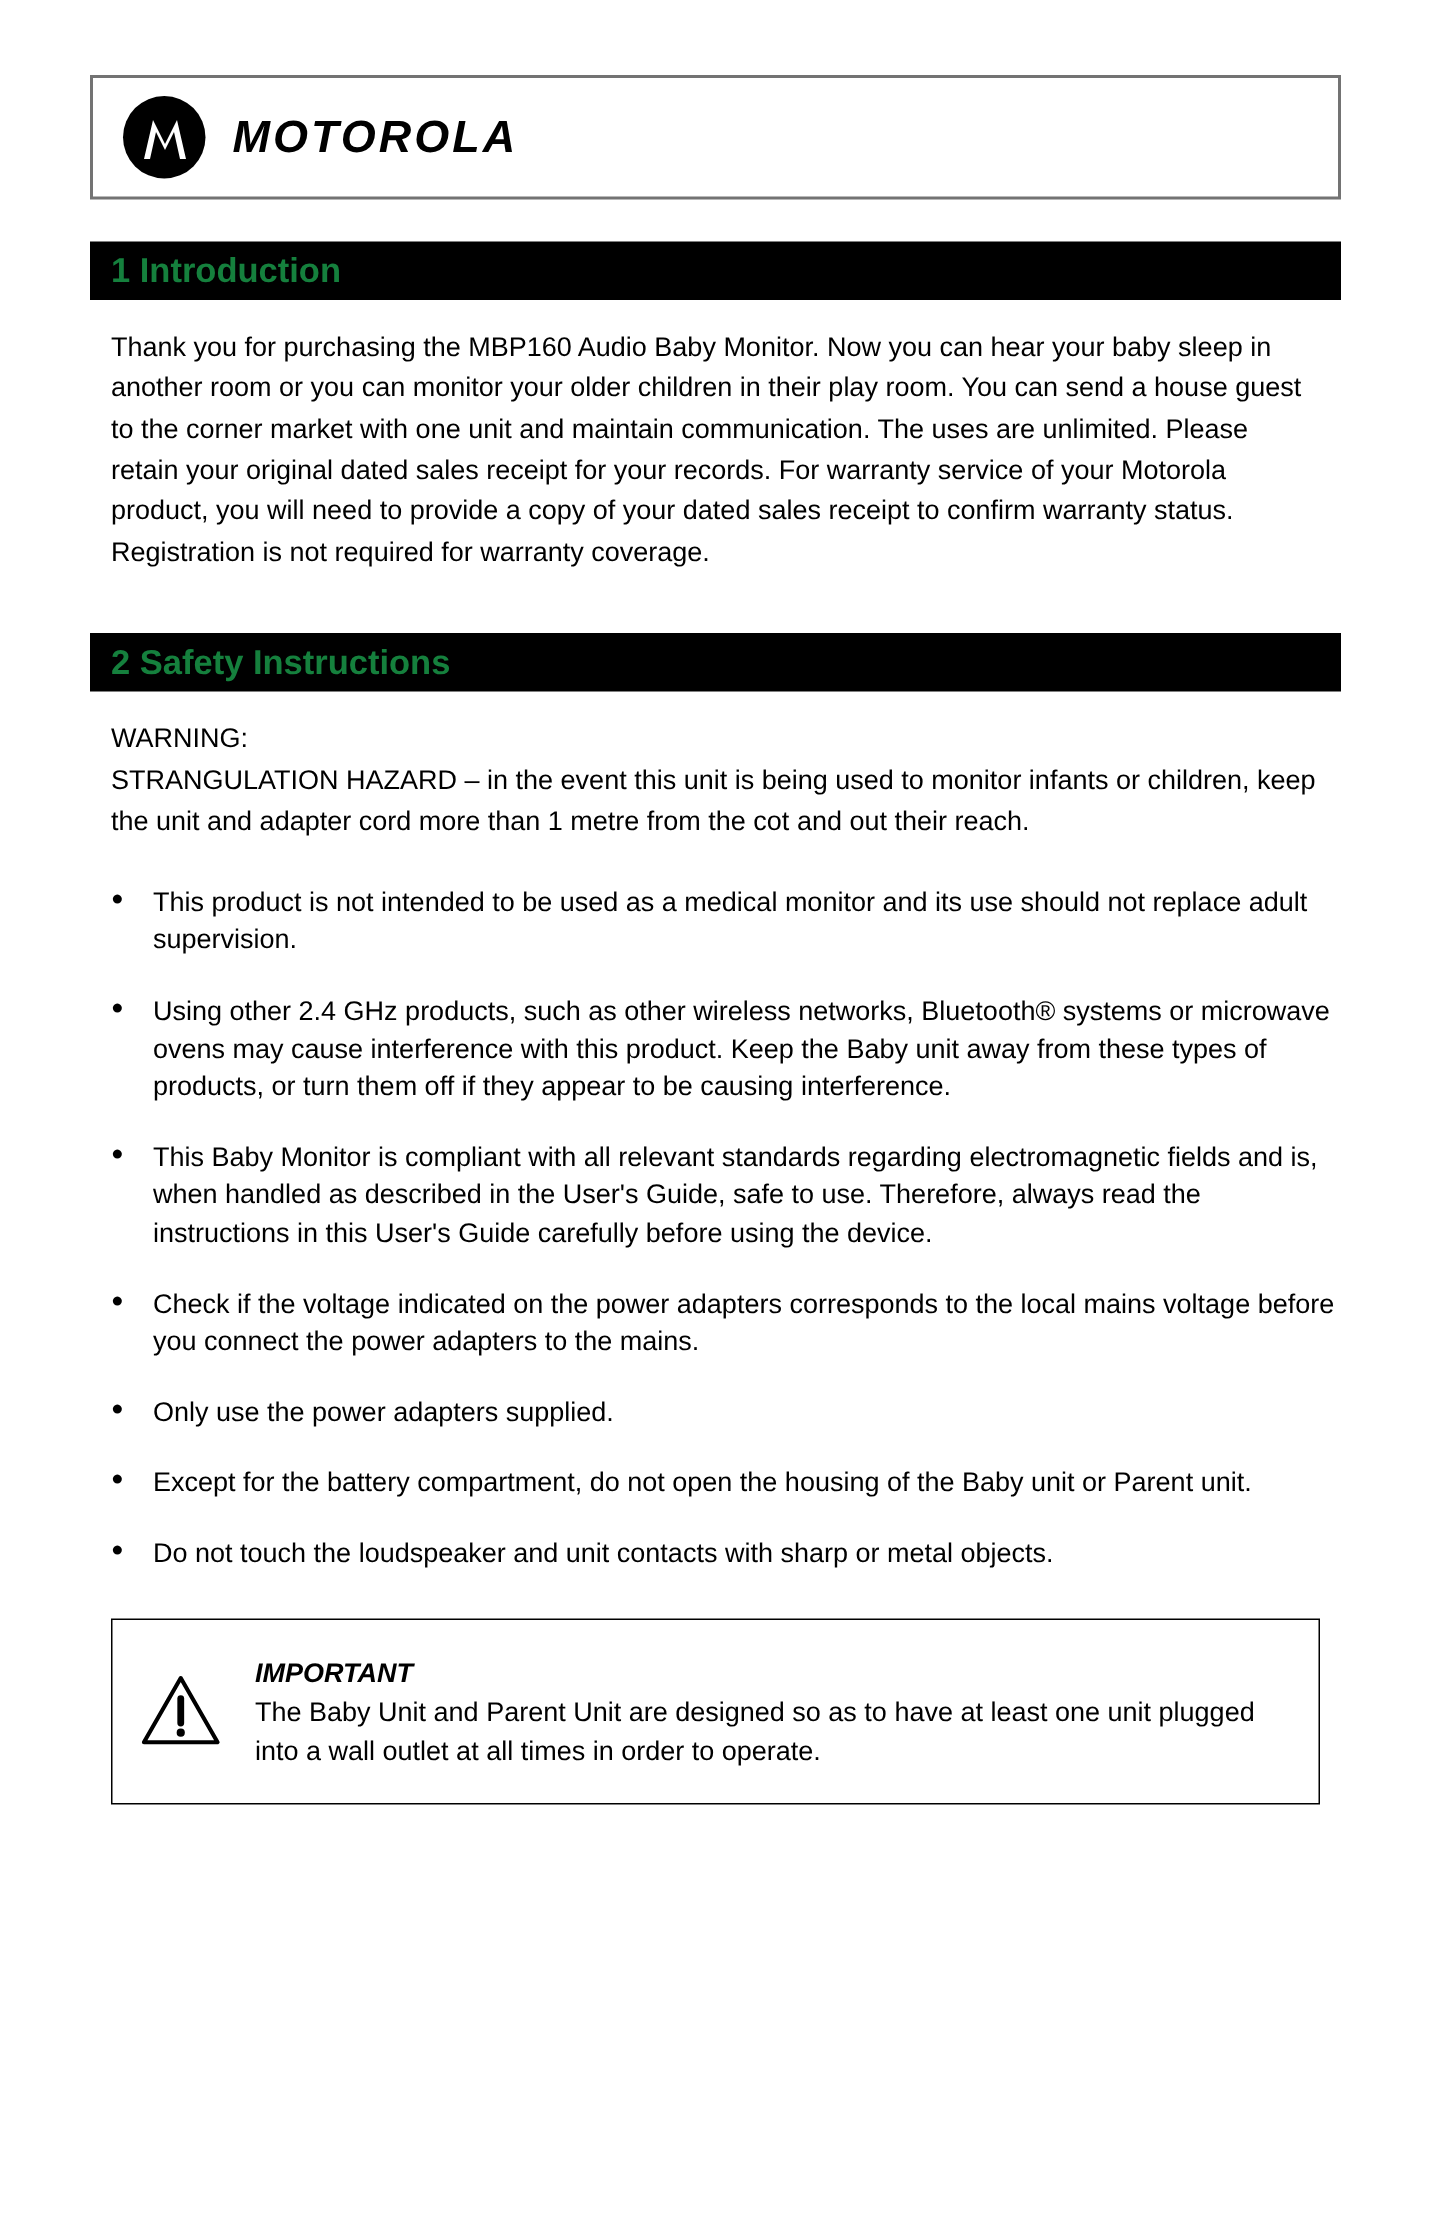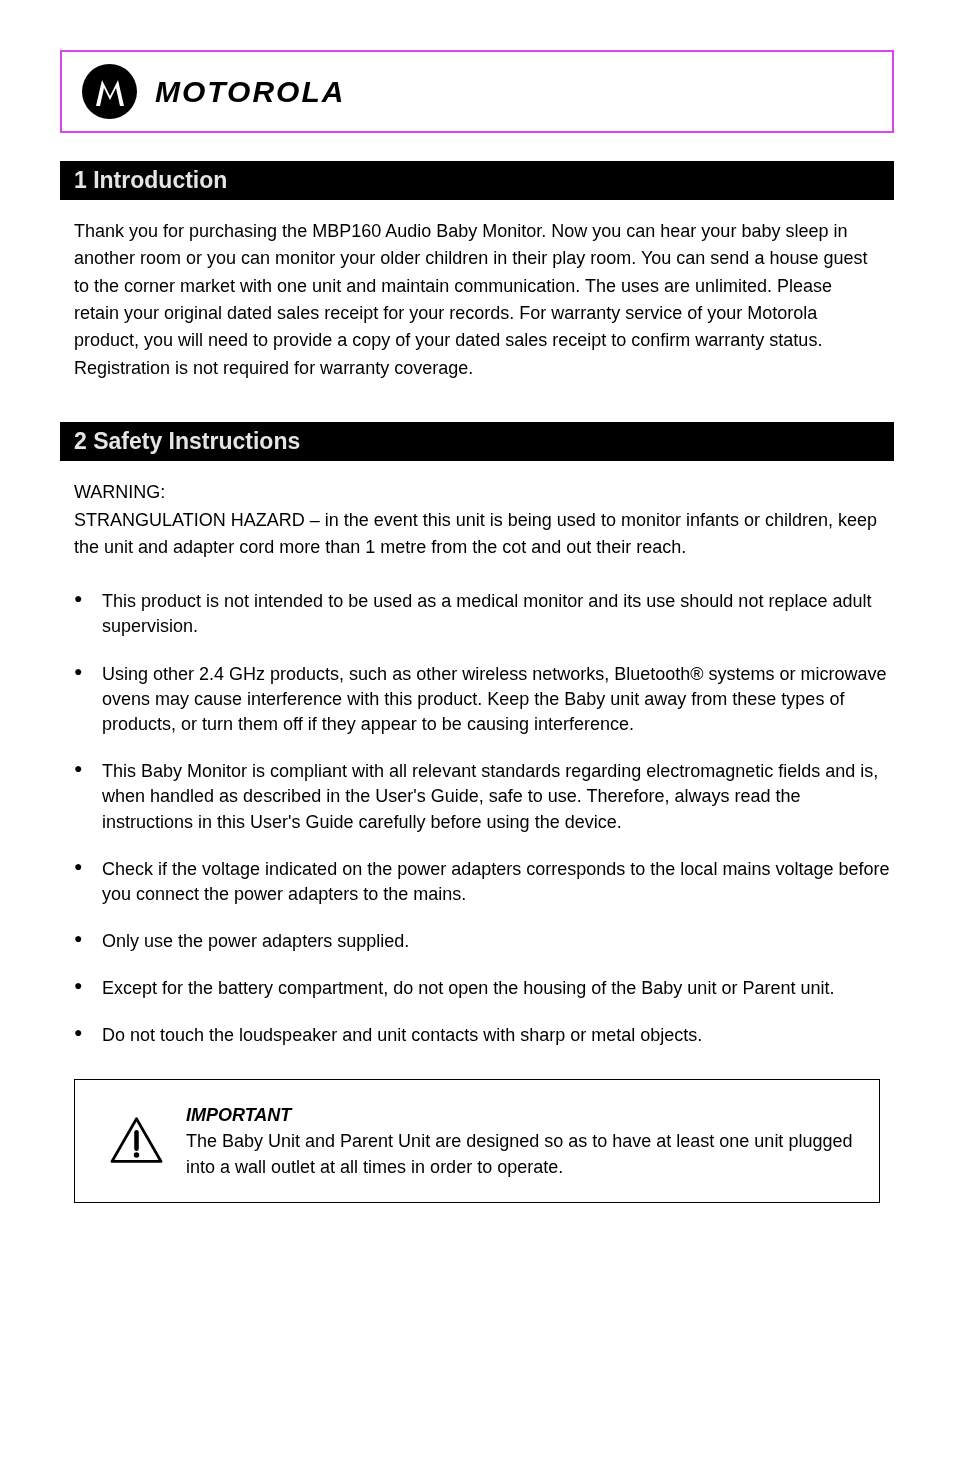--- a/index.html
+++ b/index.html
@@ -9,21 +9,21 @@
     }
     body {
       font-family: Arial, sans-serif;
       background: #fff;
       width: 954px;
       margin: 0 auto;
       padding: 50px 60px;
       color: #000;
     }
     .header-box {
-      border: 2px solid #d946ef;
+      border: 2px solid #737373;
       padding: 12px 20px;
       display: flex;
       align-items: center;
       margin-bottom: 28px;
     }
     .logo-circle {
       width: 55px;
       height: 55px;
       background: #000;
       border-radius: 50%;
@@ -40,21 +40,21 @@
     .brand-text {
       font-family: Arial, sans-serif;
       font-size: 30px;
       font-weight: 900;
       font-style: italic;
       letter-spacing: 2px;
       flex-shrink: 0;
     }
     .section-bar {
       background: #000;
-      color: #e5e5e5;
+      color: #15803d;
       padding: 6px 14px;
       font-size: 23px;
       font-weight: bold;
       margin-bottom: 18px;
     }
     .section-content {
       padding: 0 14px;
       font-size: 18px;
       line-height: 1.52;
       margin-bottom: 40px;
@@ -73,21 +73,21 @@
     }
     .bullet-list li::before {
       content: "●";
       position: absolute;
       left: 0;
       top: 0;
       font-size: 14px;
     }
     .important-box {
       border: 1.5px solid #000;
-      padding: 22px 18px 22px 34px;
+      padding: 22px 18px 22px 18px;
       margin: 30px 14px 0;
       display: flex;
       align-items: center;
     }
     .warning-triangle {
       width: 55px;
       height: 50px;
       margin-right: 22px;
       flex-shrink: 0;
     }

